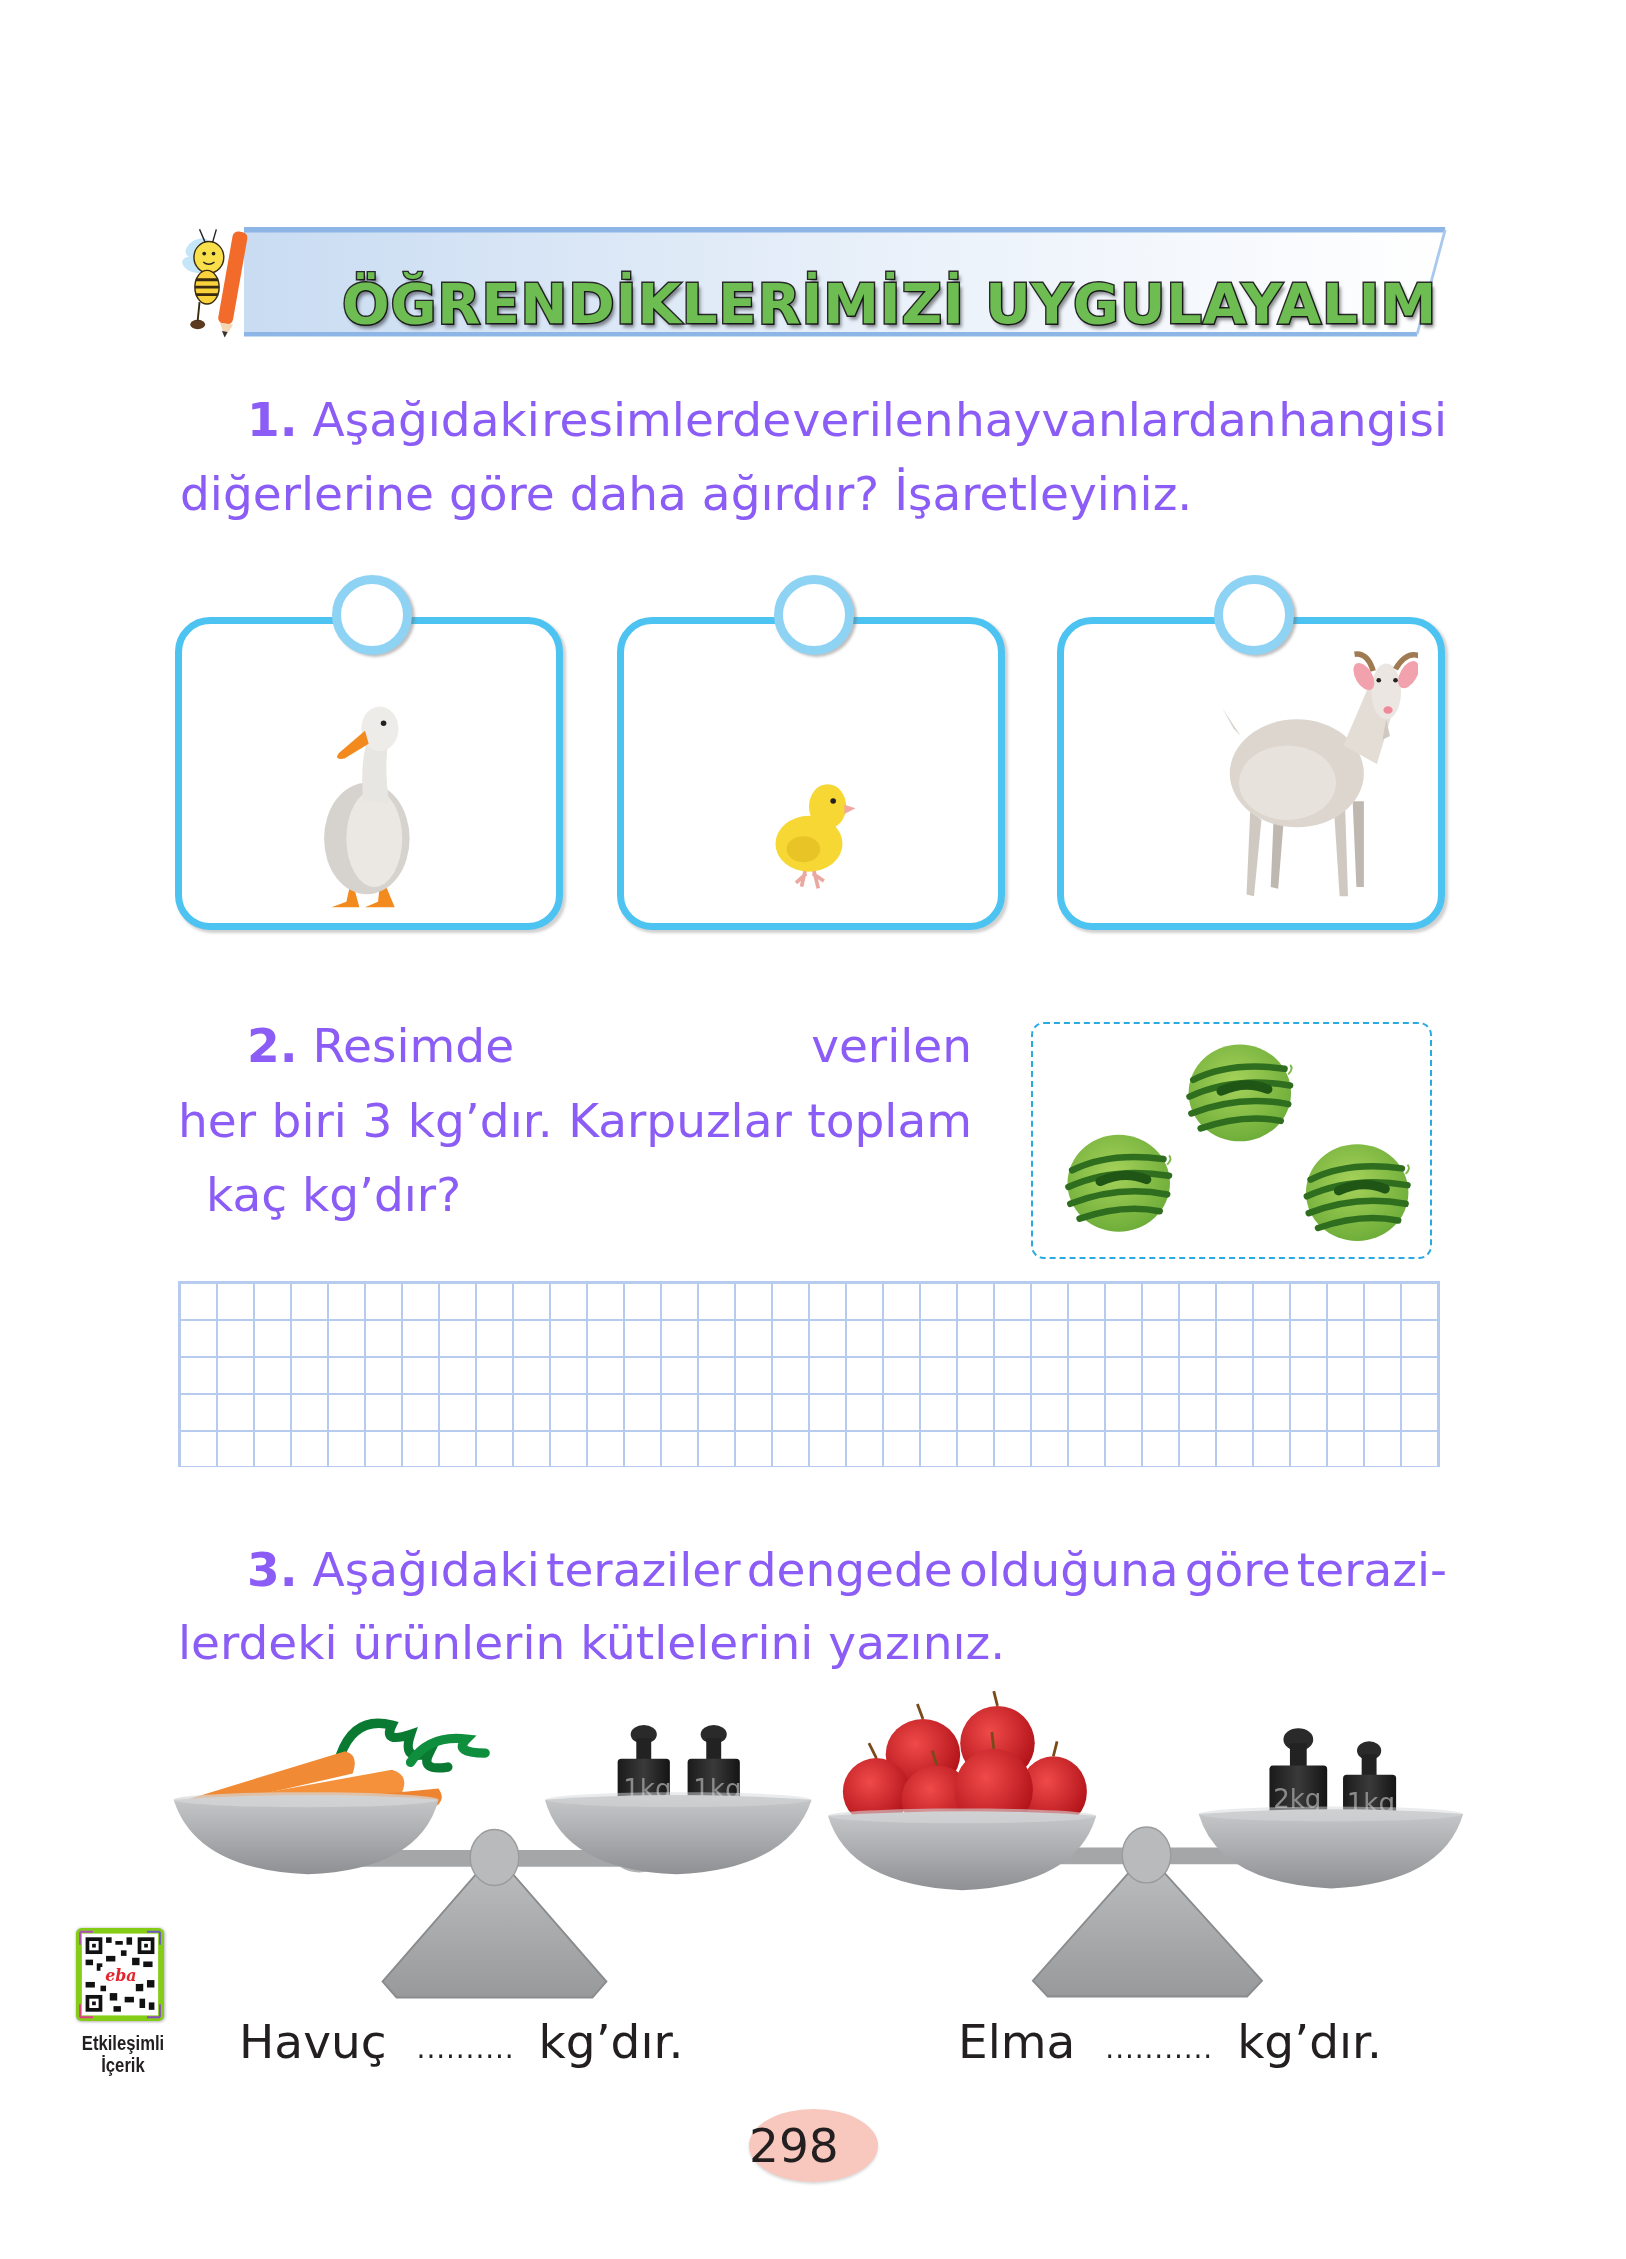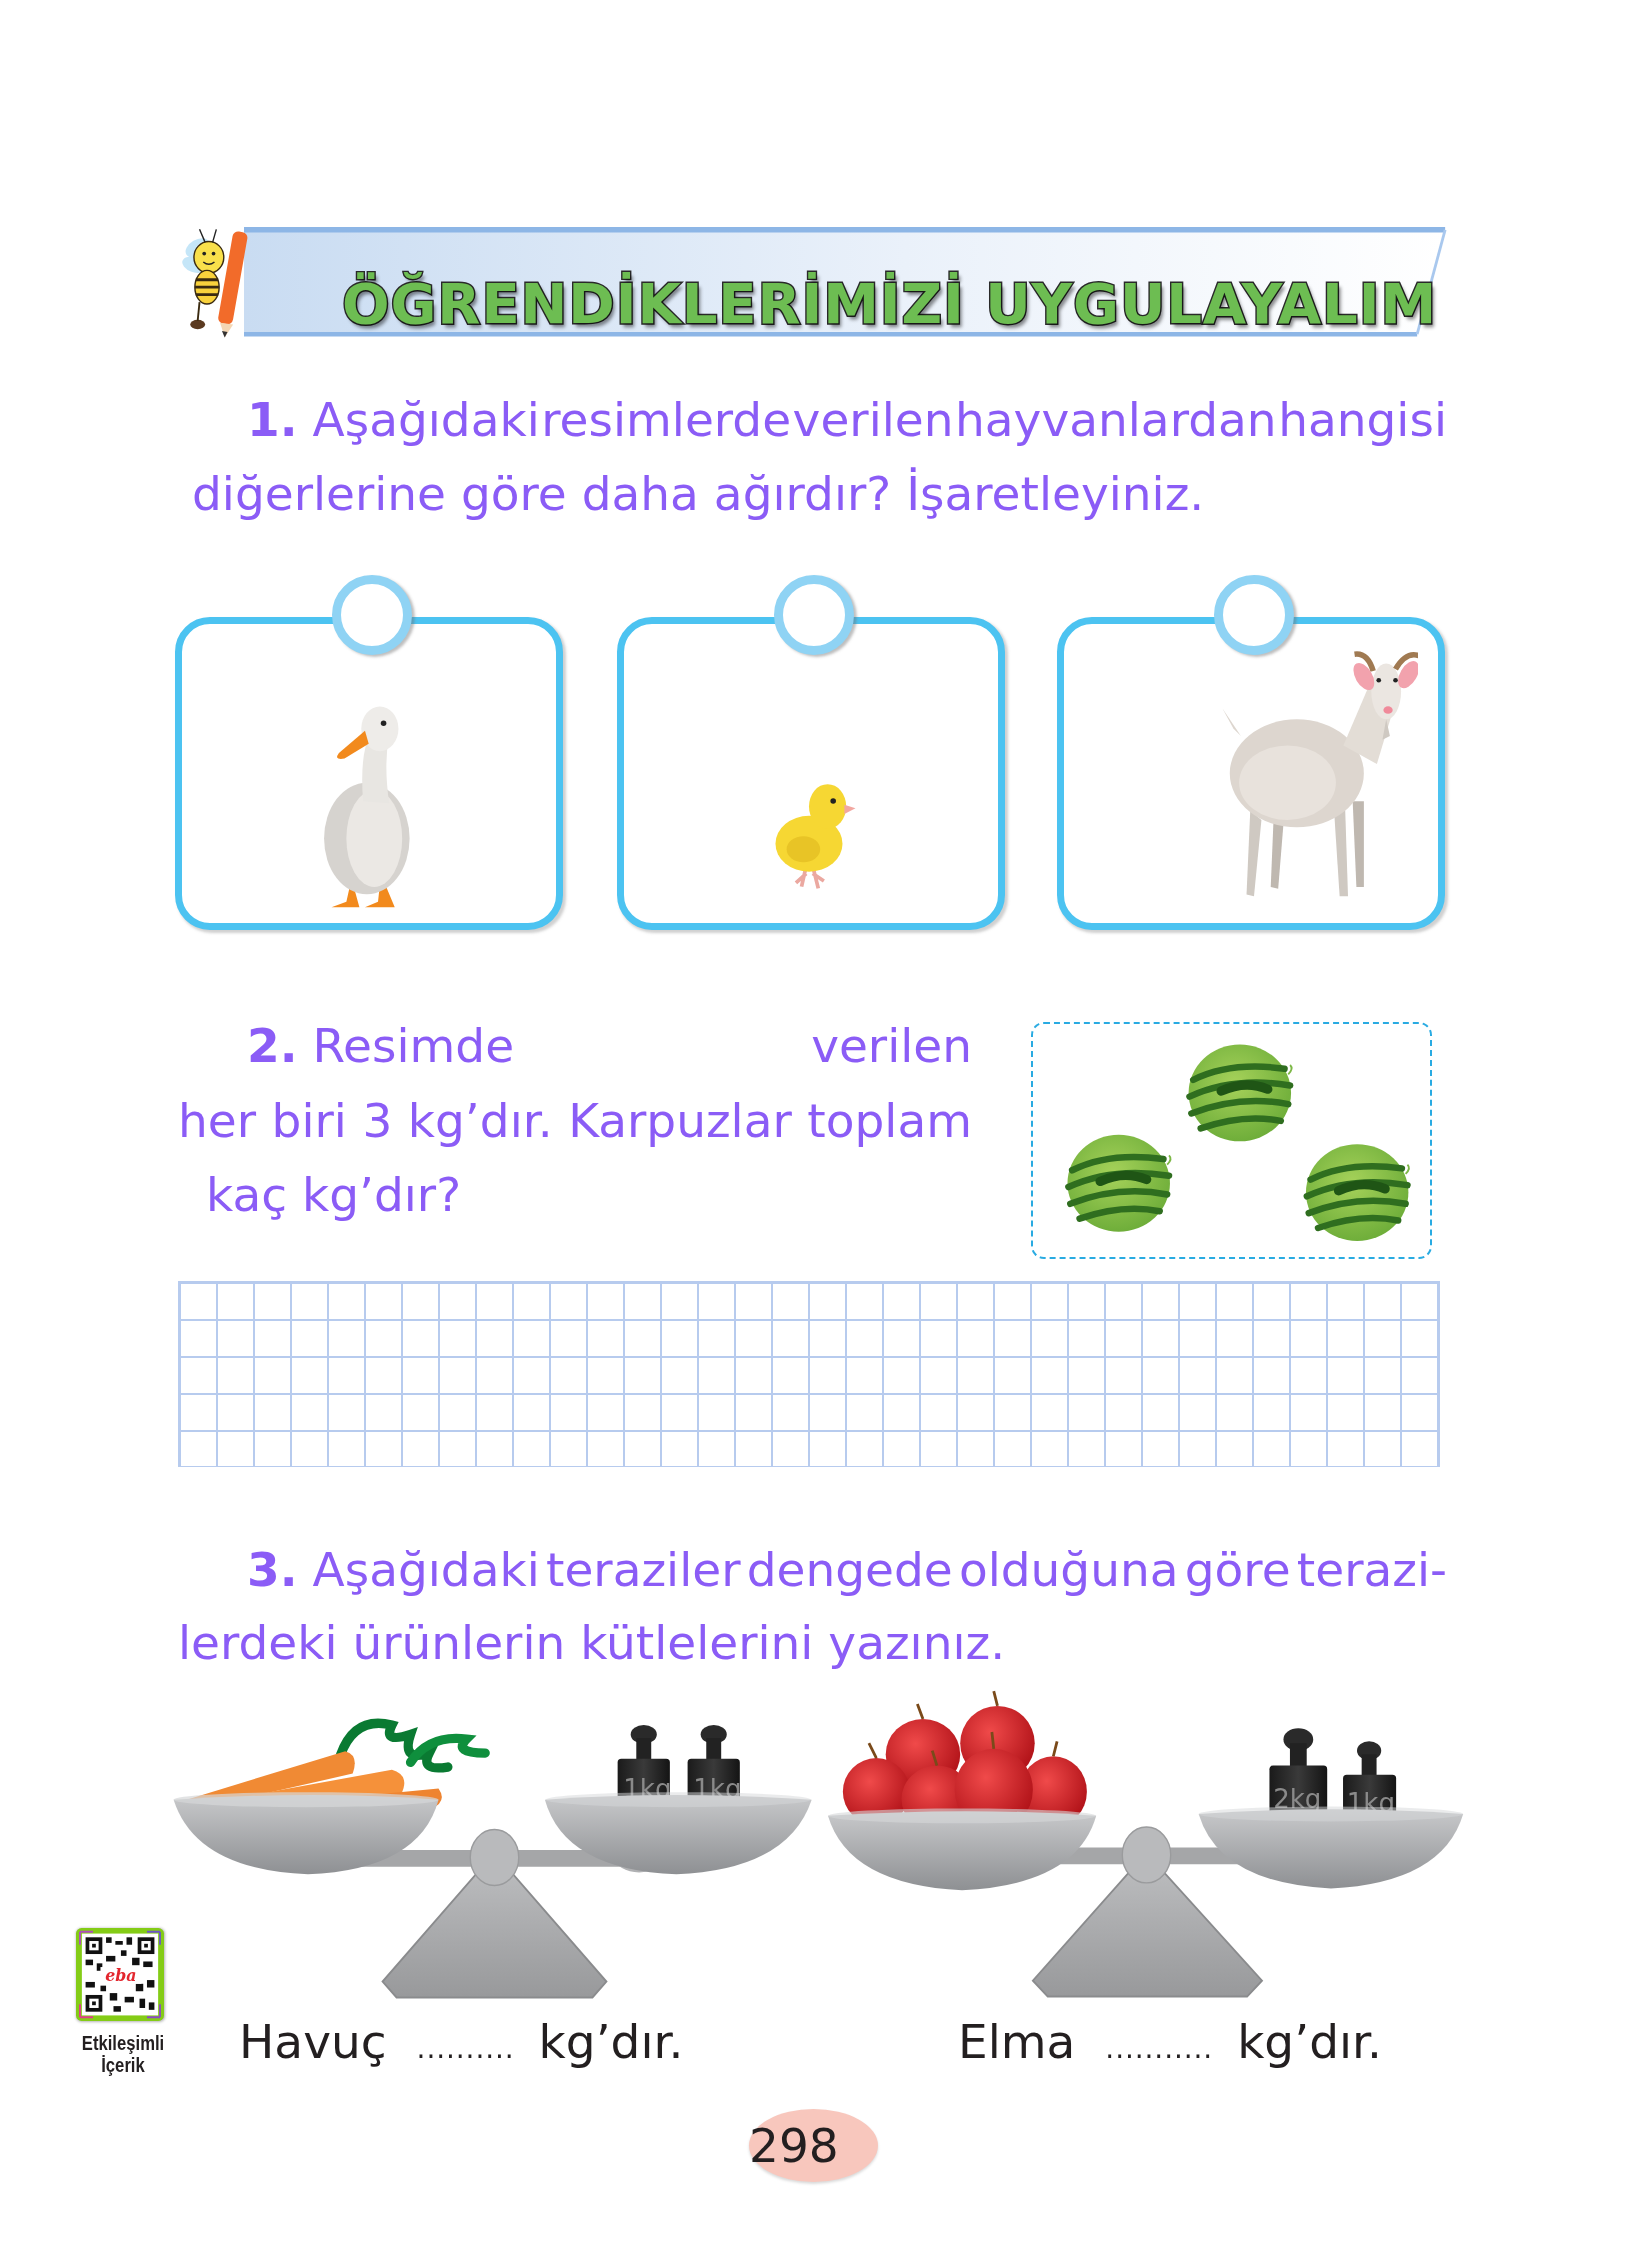--- a/index.html
+++ b/index.html
@@ -112,21 +112,21 @@
   <line x1="22" y1="88" x2="20" y2="108" stroke="#3a2a10" stroke-width="2"></line>
 </svg>
 
 <div class="qline justify" style="left:247px; top:392px; width:1200px;">
   <span><span class="qnum">1.</span> <span>Aşağıdaki</span></span>
   <span>resimlerde</span>
   <span>verilen</span>
   <span>hayvanlardan</span>
   <span>hangisi</span>
 </div>
-<div class="qline" style="left:180px; top:466px;margin-left:12px;">diğerlerine göre daha ağırdır? İşaretleyiniz.</div>
+<div class="qline" style="left:180px; top:466px;">diğerlerine göre daha ağırdır? İşaretleyiniz.</div>
 
 <div class="card" style="left:175px;">
   <div class="card-circle"></div>
   <svg style="left:103px; top:75px;" width="186" height="214" viewBox="0 0 200 230">
     <path d="M70 200 L66 218 L50 224 L80 224 L74 202 Z" fill="#f28a1d"></path>
     <path d="M102 200 L100 218 L86 224 L118 224 L108 200 Z" fill="#f28a1d"></path>
     <ellipse cx="88" cy="150" rx="46" ry="60" fill="#d6d3cf"></ellipse>
     <ellipse cx="96" cy="150" rx="30" ry="52" fill="#ebe8e4"></ellipse>
     <path d="M92 36 Q80 60 84 110 L112 112 Q106 70 112 40 Z" fill="#e8e6e2"></path>
     <ellipse cx="102" cy="32" rx="20" ry="24" fill="#eeece9"></ellipse>

